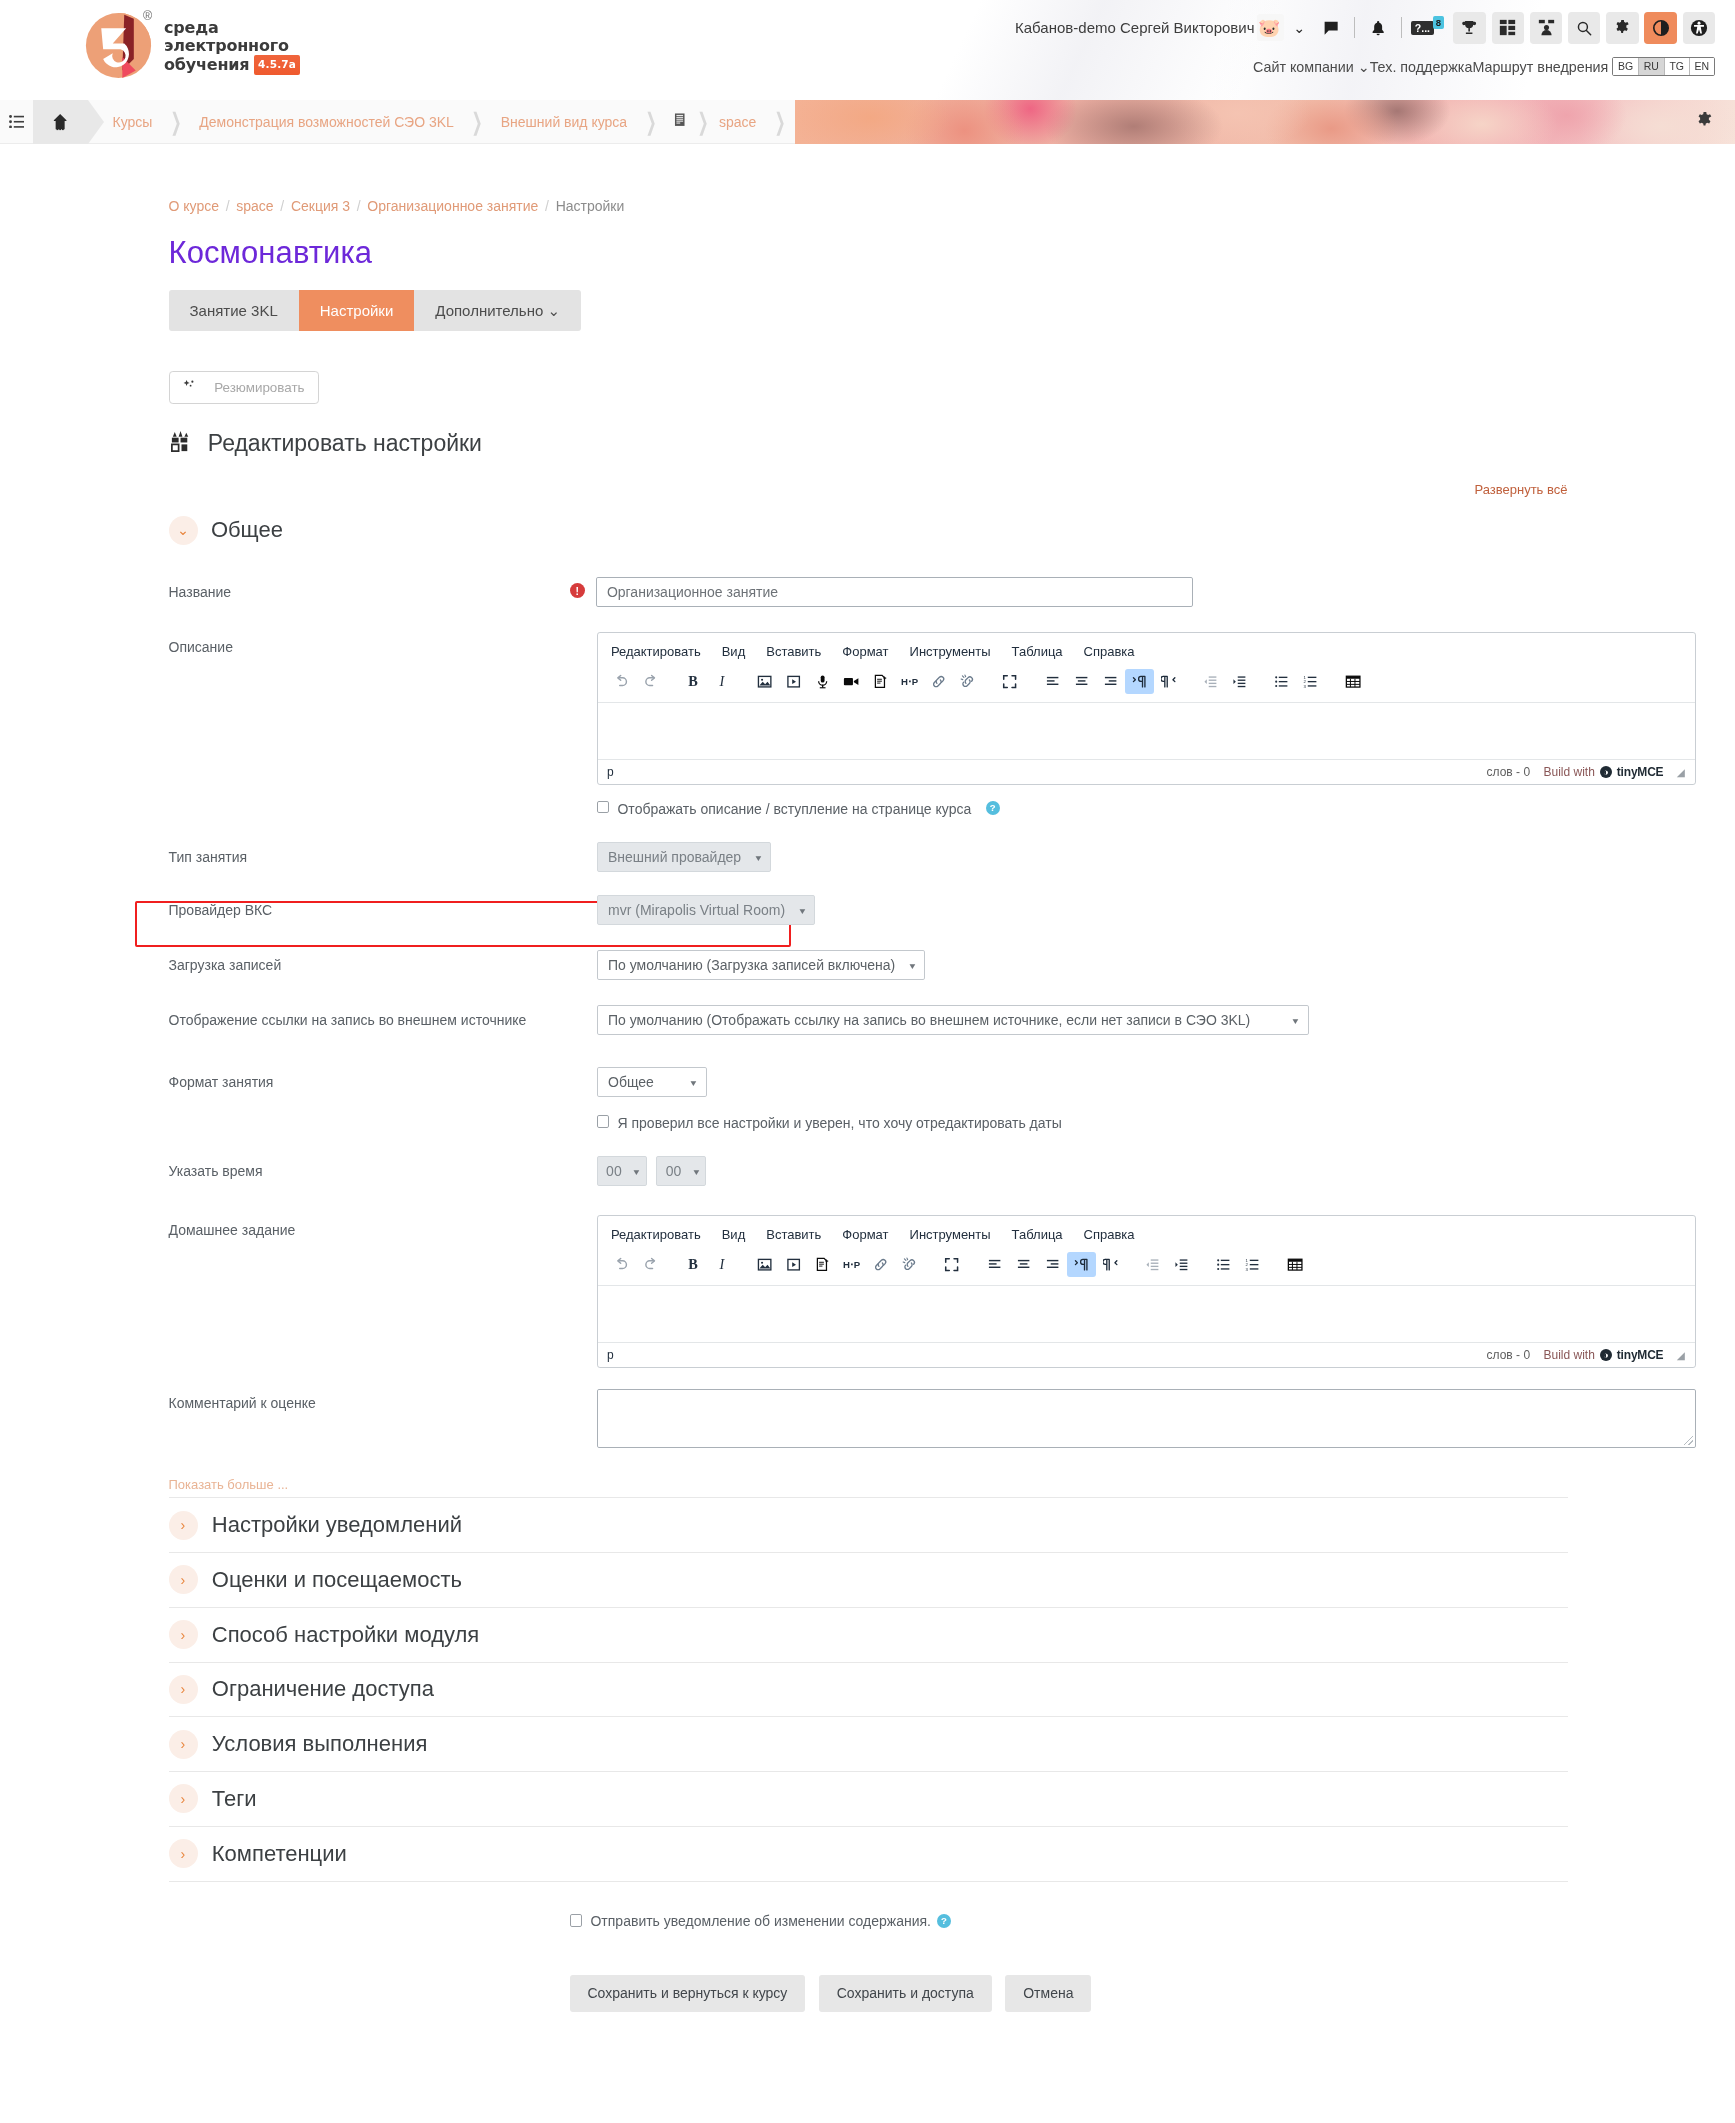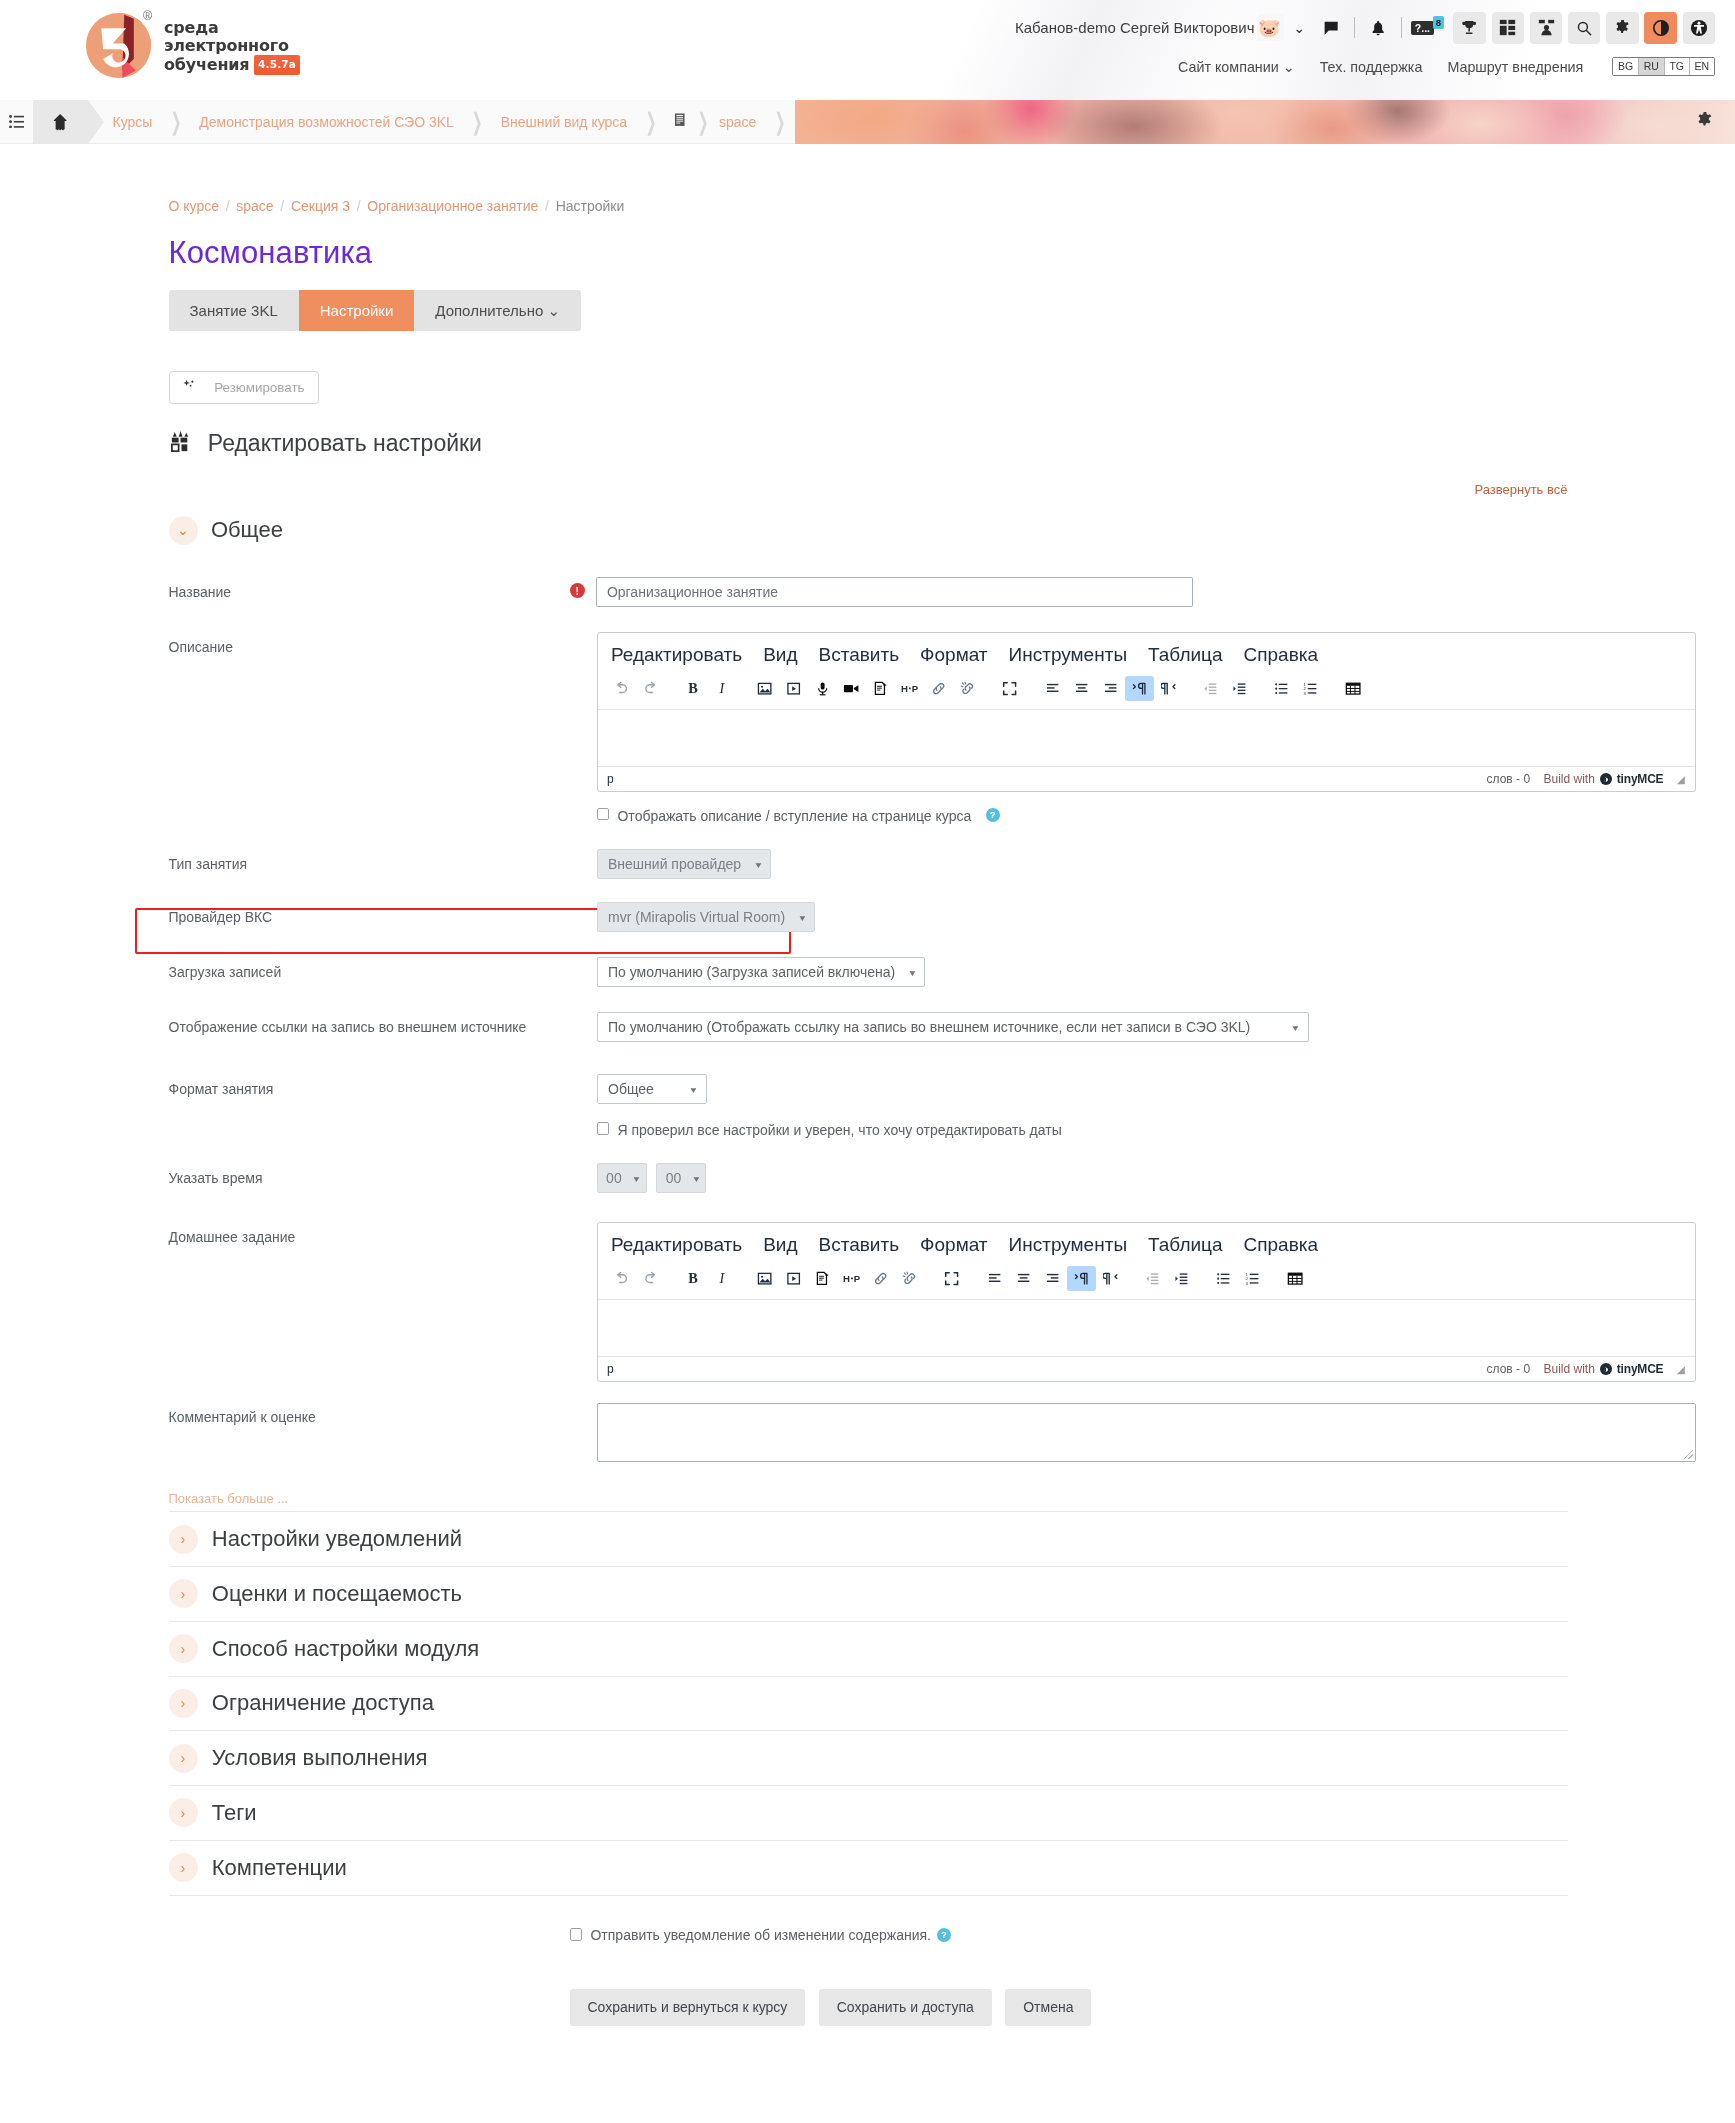--- a/index.html
+++ b/index.html
@@ -66,21 +66,21 @@
   .sq-btn {
     width:32.5px; height:32.5px; margin-left:5.7px; border-radius:3.8px;
     background:#e9e9e9; display:flex; align-items:center; justify-content:center;
     color:#2a2a2a; cursor:pointer;
   }
   .sq-btn.accent { background:#ef8b5c; }
   .sq-btn.dark { background:#e9e9e9; }
 
   .links-row {
     position:absolute; right:21px; top:57px;
-    display:flex; align-items:center; gap:25px;
+    display:flex; align-items:center; 
     font-size:14.3px; color:#4b4b4b;
   }
   .links-row a { color:#4b4b4b; text-decoration:none; white-space:nowrap; cursor:pointer; }
   .lang-group { display:flex; border:1px solid #7a7a7a; border-radius:1.9px; overflow:hidden; margin-left:3.8px; }
   .lang-group span {
     font-size:10.5px; padding:1.9px 4.8px; color:#3a3a3a; background:#fff;
     border-right:1px solid #b9b9b9; cursor:pointer; line-height:13.4px;
   }
   .lang-group span:last-child { border-right:none; }
   .lang-group span.active { background:#d6d6d6; }
@@ -197,21 +197,21 @@
   .sel.boxed { border:1px solid #c3c8cd; }
   .sel.wide { min-width:712px; }
   .sel.sm { min-width:100px; }
   .sel.mini { min-width:50px; padding:0 23px 0 8.6px; }
   .sel.mini:after { right:6.7px; }
   .sel.mid { min-width:110px; }
 
   
   .tmce { width:1099px; border:1px solid #c9ced3; border-radius:2.9px; background:#fff; overflow:hidden; }
   .tmce-menu {
-    display:flex; gap:21px; padding:10.5px 13.4px 8.6px; font-size:19px; color:#222f3e;
+    display:flex; gap:21px; padding:10.5px 13.4px 8.6px; font-size:13px; color:#222f3e;
     font-family:"Liberation Sans", sans-serif;
   }
   .tmce-menu span { cursor:pointer; white-space:nowrap; }
   .tmce-tools {
     display:flex; align-items:center; gap:0; padding:1.9px 9.6px 7.6px; flex-wrap:nowrap;
   }
   .tb { width:29px; height:25px; display:flex; align-items:center; justify-content:center; color:#222f3e; cursor:pointer; }
   .tb.on { background:#b4d7ff; border-radius:2.9px; }
   .tb.sep { width:13.4px; }
   .tb svg { display:block; }

